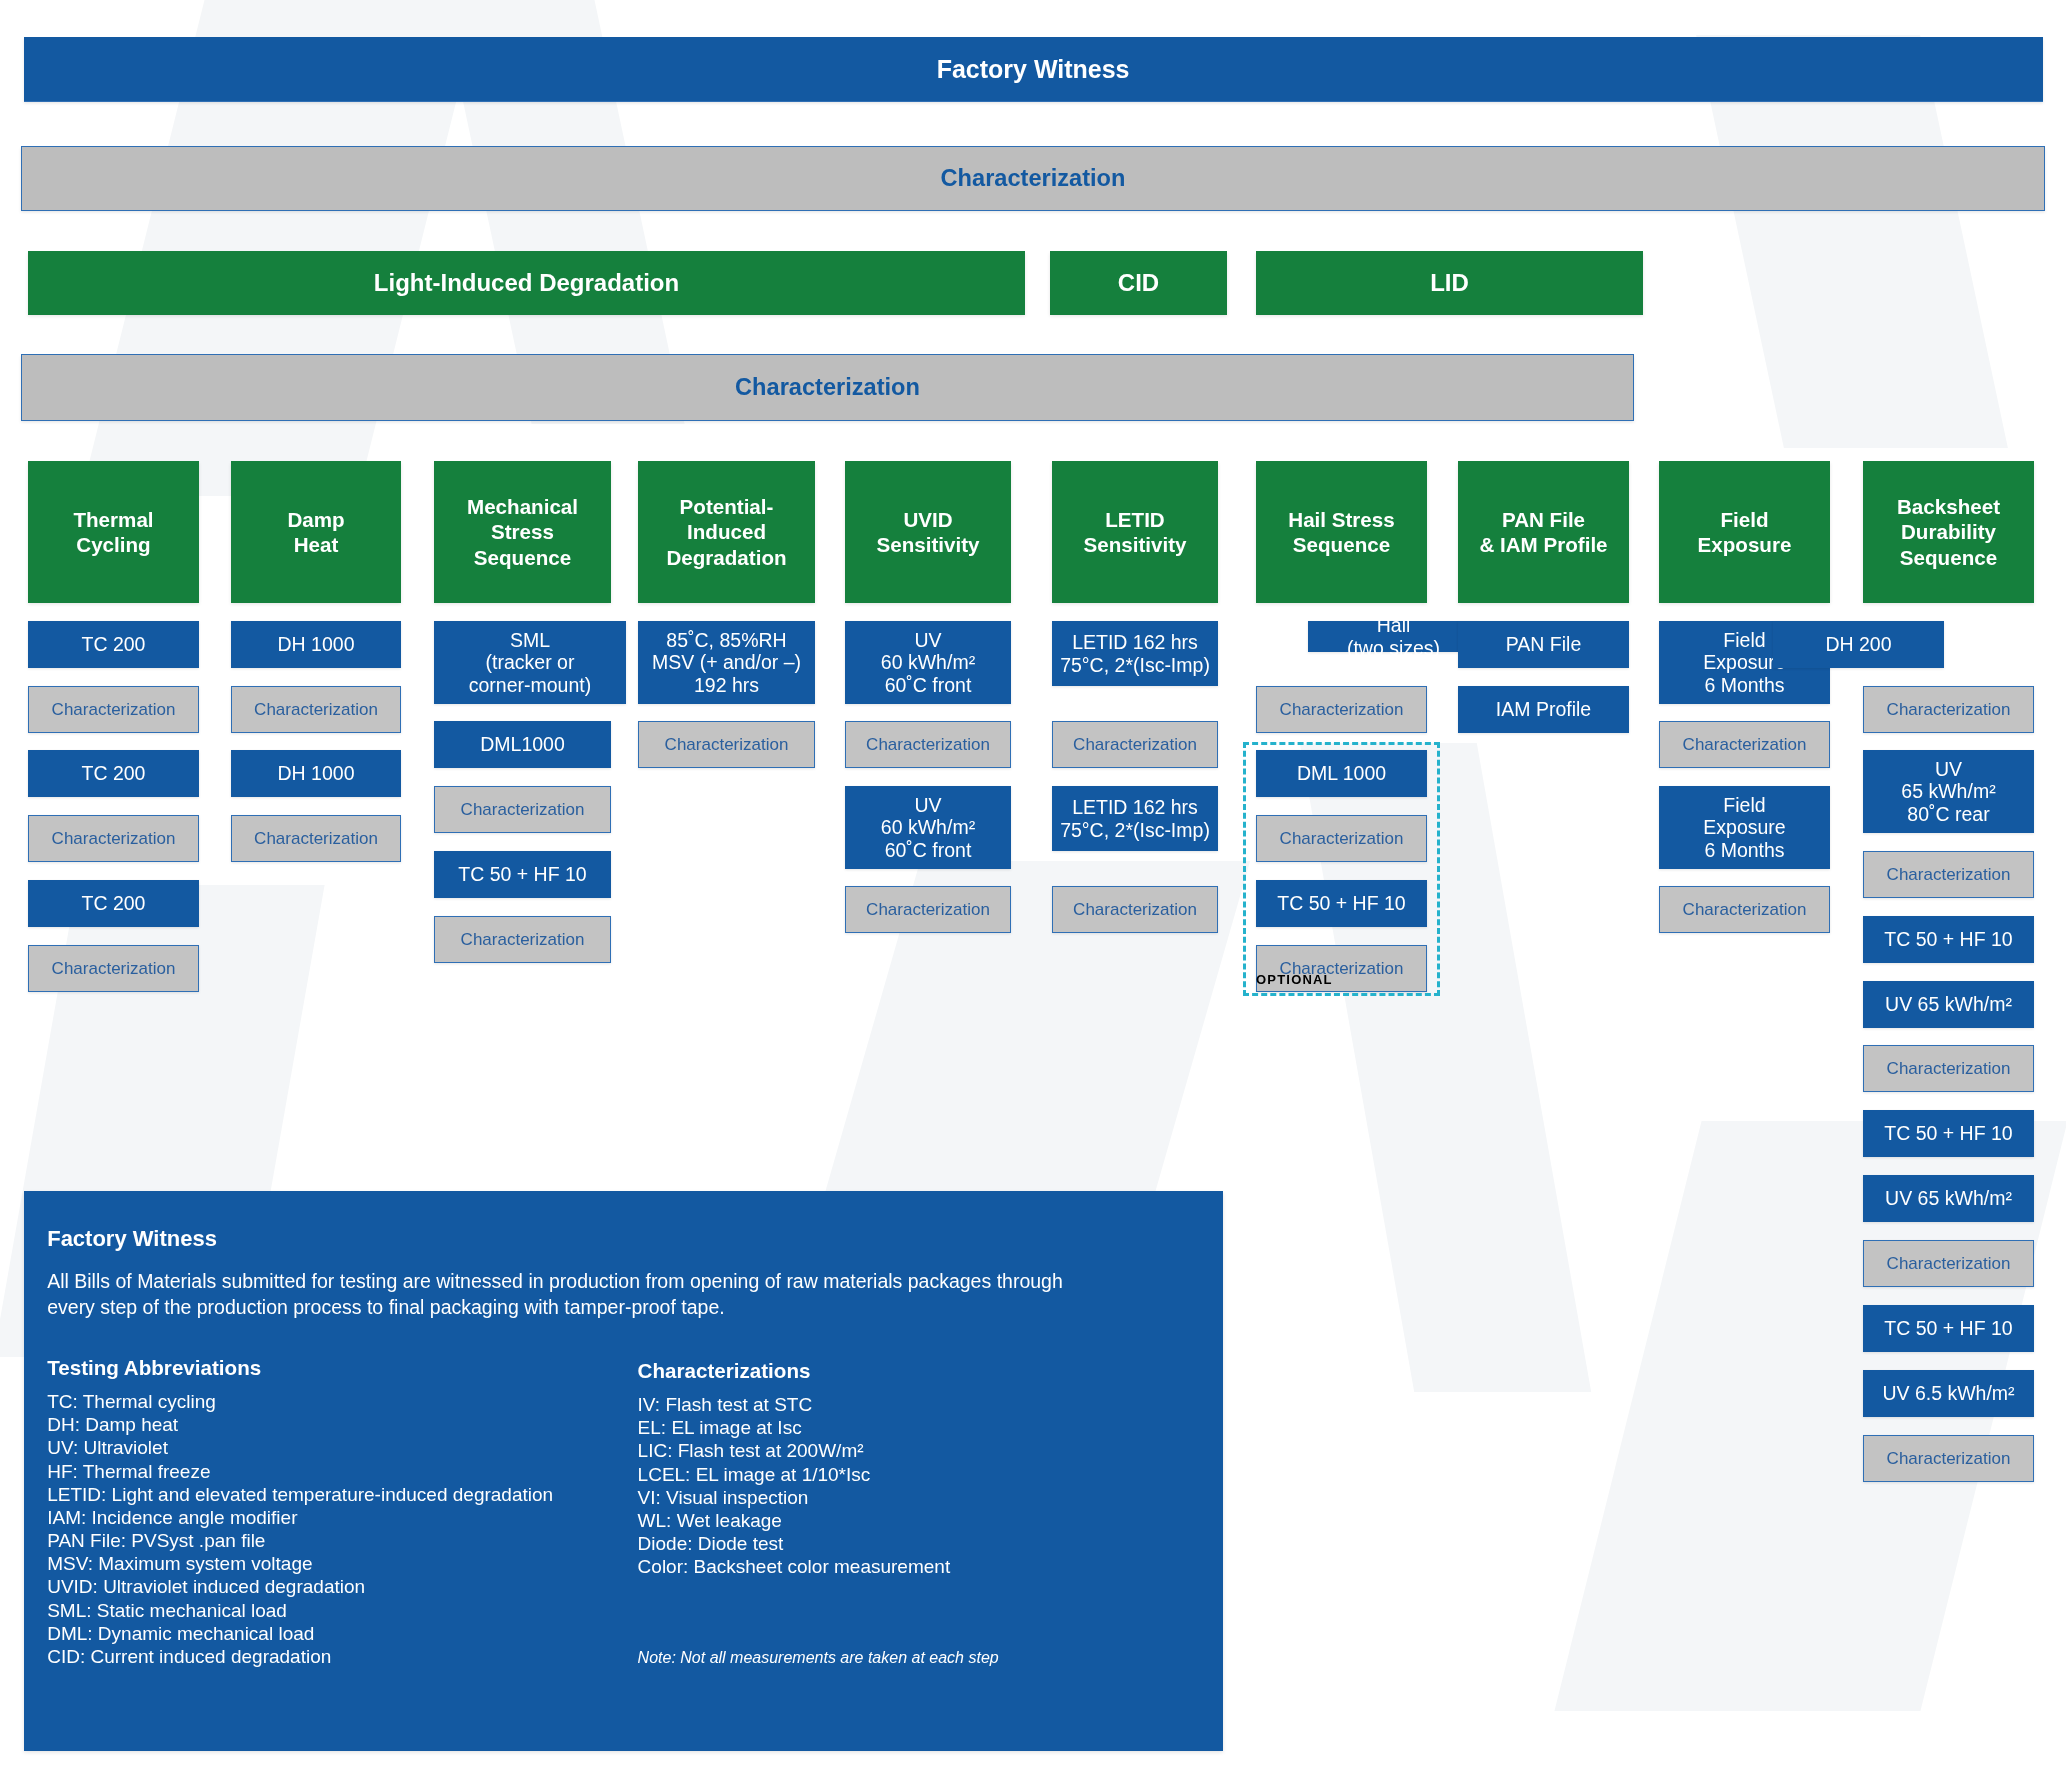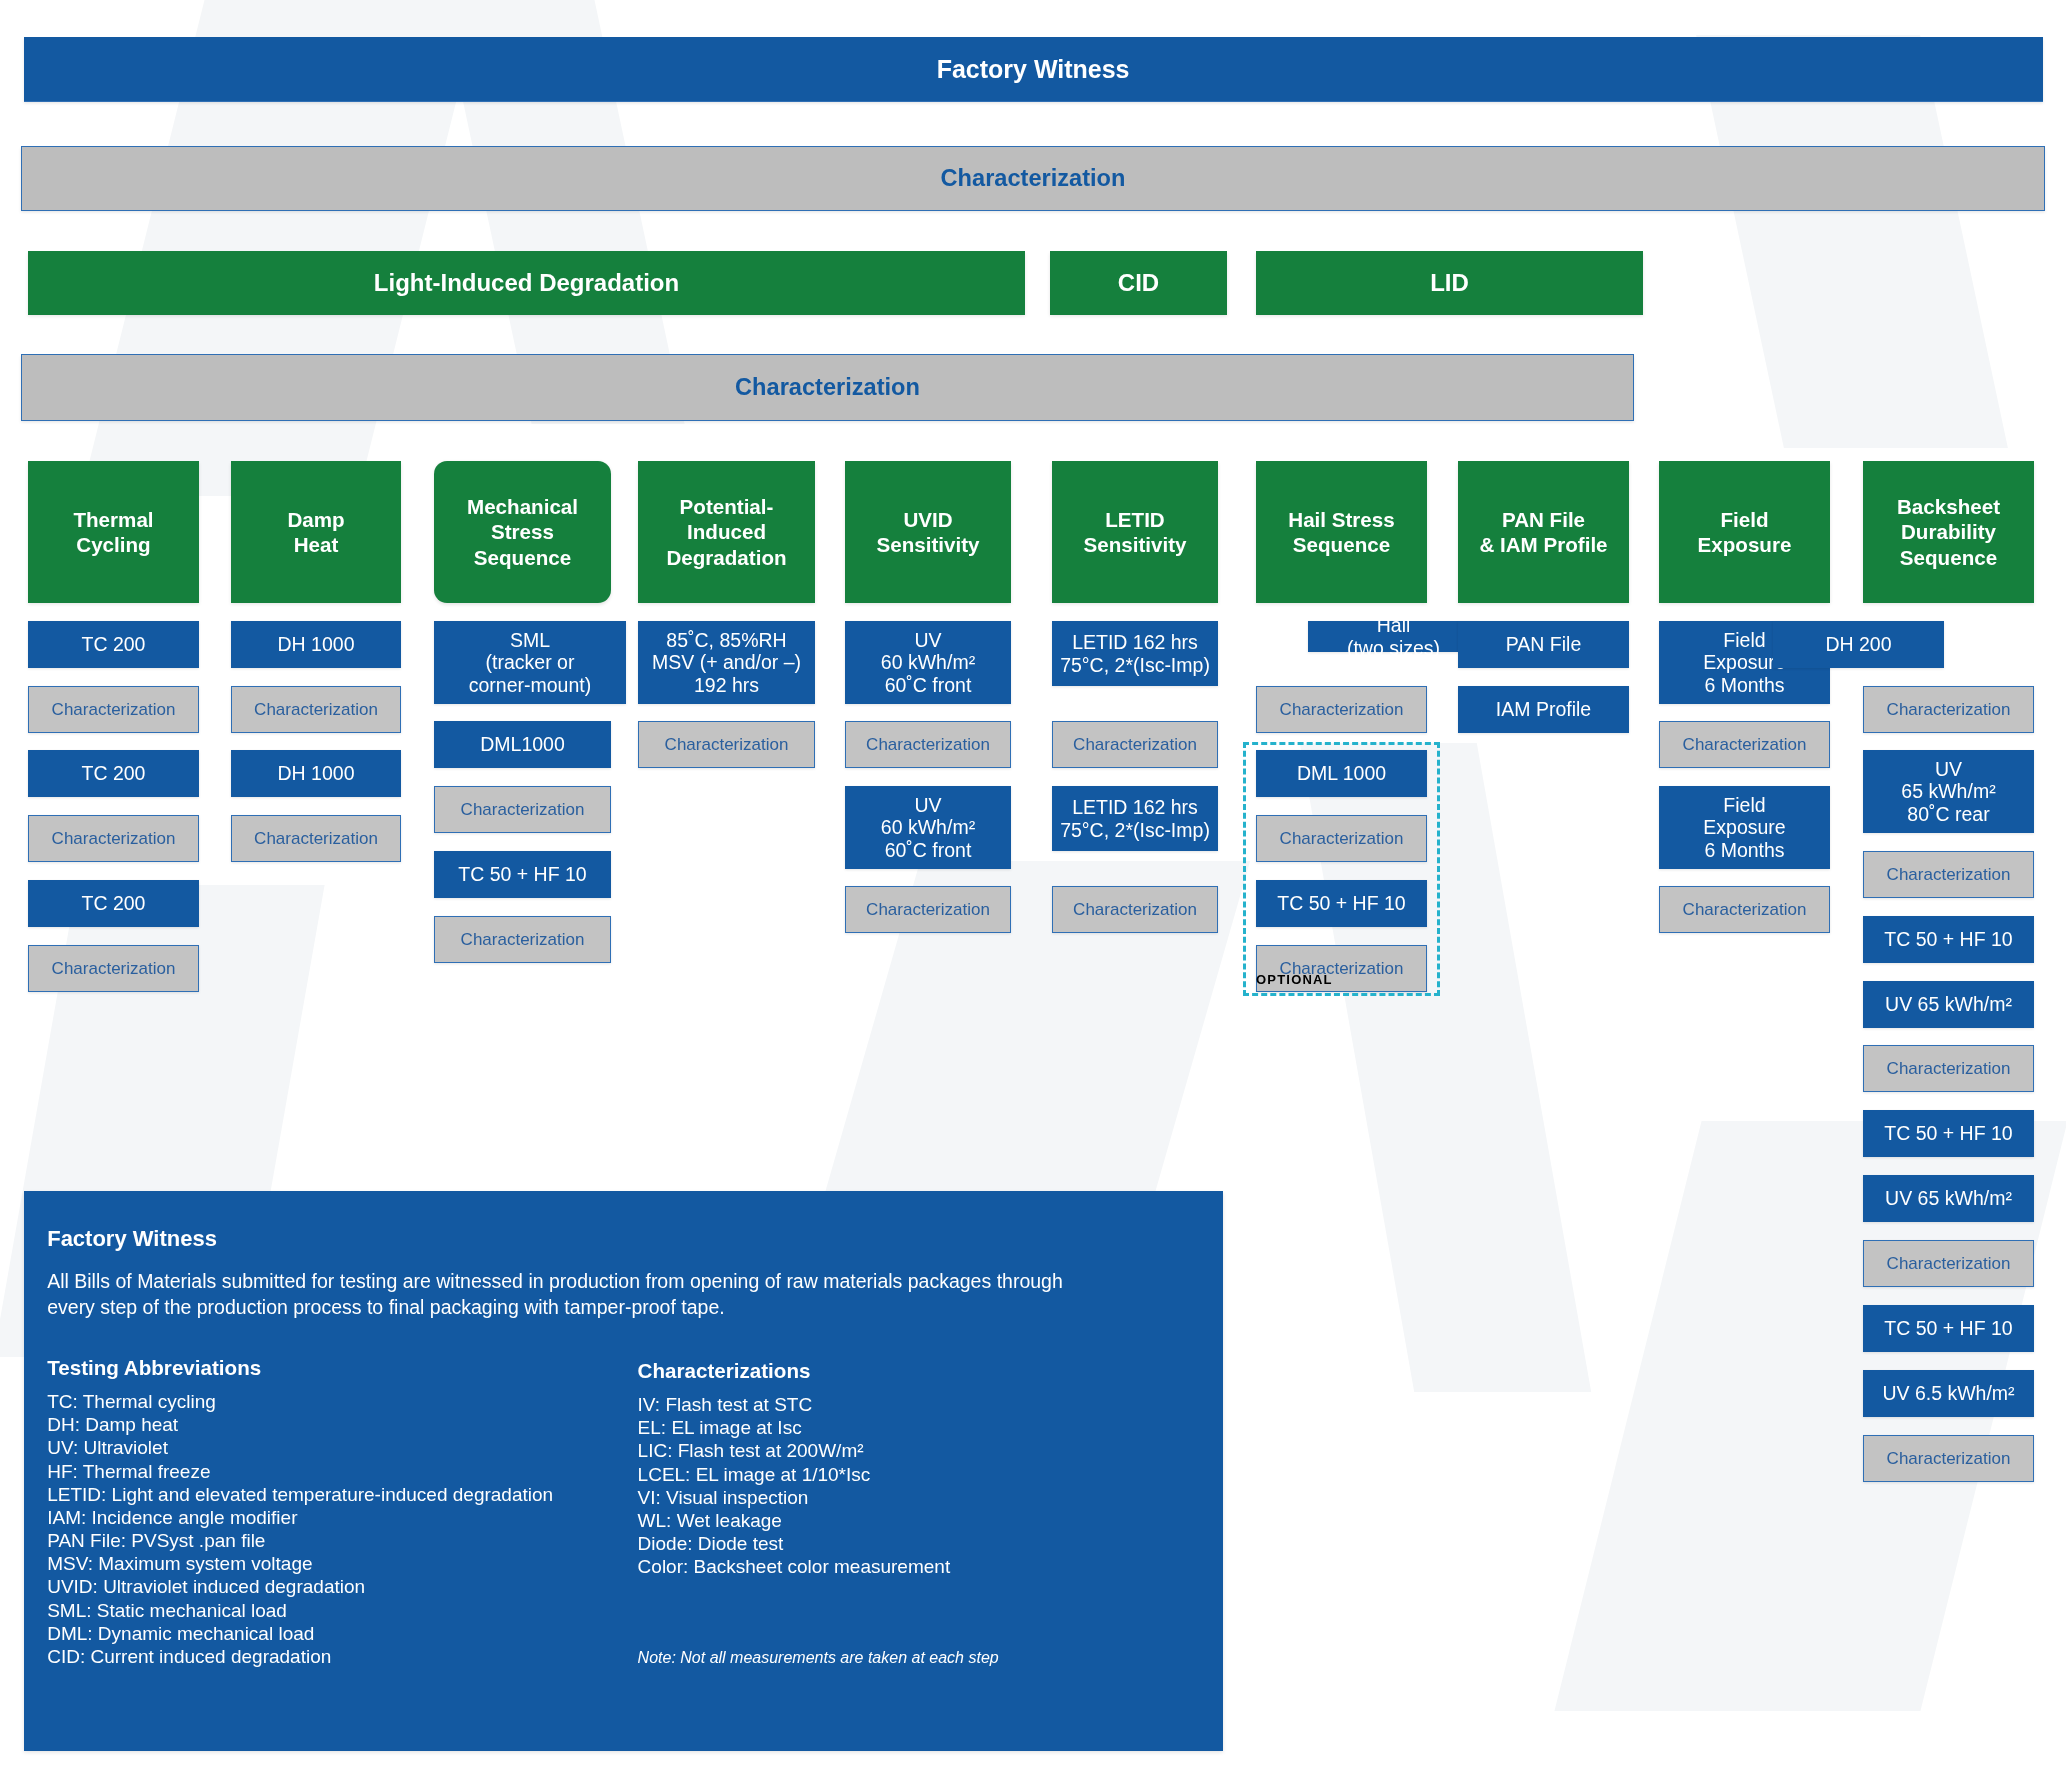--- a/index.html
+++ b/index.html
@@ -133,21 +133,21 @@
       </div>
       <div class="box chip-grey" style="left: 231px; top: 686px; width: 170px; height: 47px; font-size: 17px; flex-direction: column;">
         <span>Characterization</span>
       </div>
       <div class="box chip-blue" style="left: 231px; top: 750px; width: 170px; height: 47px; font-size: 19.5px; flex-direction: column;">
         <span>DH 1000</span>
       </div>
       <div class="box chip-grey" style="left: 231px; top: 815px; width: 170px; height: 47px; font-size: 17px; flex-direction: column;">
         <span>Characterization</span>
       </div>
-      <div class="box bar-cyan" style="left: 434px; top: 461px; width: 177px; height: 142px; font-size: 20.6px; flex-direction: column; line-height: 1.22; border-radius: 13px;">
+      <div class="box bar-cyan" style="left: 434px; top: 461px; width: 177px; height: 142px; font-size: 20.6px; flex-direction: column; line-height: 1.22;">
         <span>Mechanical</span>
         <span>Stress</span>
         <span>Sequence</span>
       </div>
       <div class="box chip-blue" style="left: 434px; top: 621px; width: 192px; height: 83px; font-size: 19.5px; flex-direction: column;">
         <span>SML</span>
         <span>(tracker or</span>
         <span>corner-mount)</span>
       </div>
       <div class="box chip-blue" style="left: 434px; top: 721px; width: 177px; height: 47px; font-size: 19.5px; flex-direction: column;">

